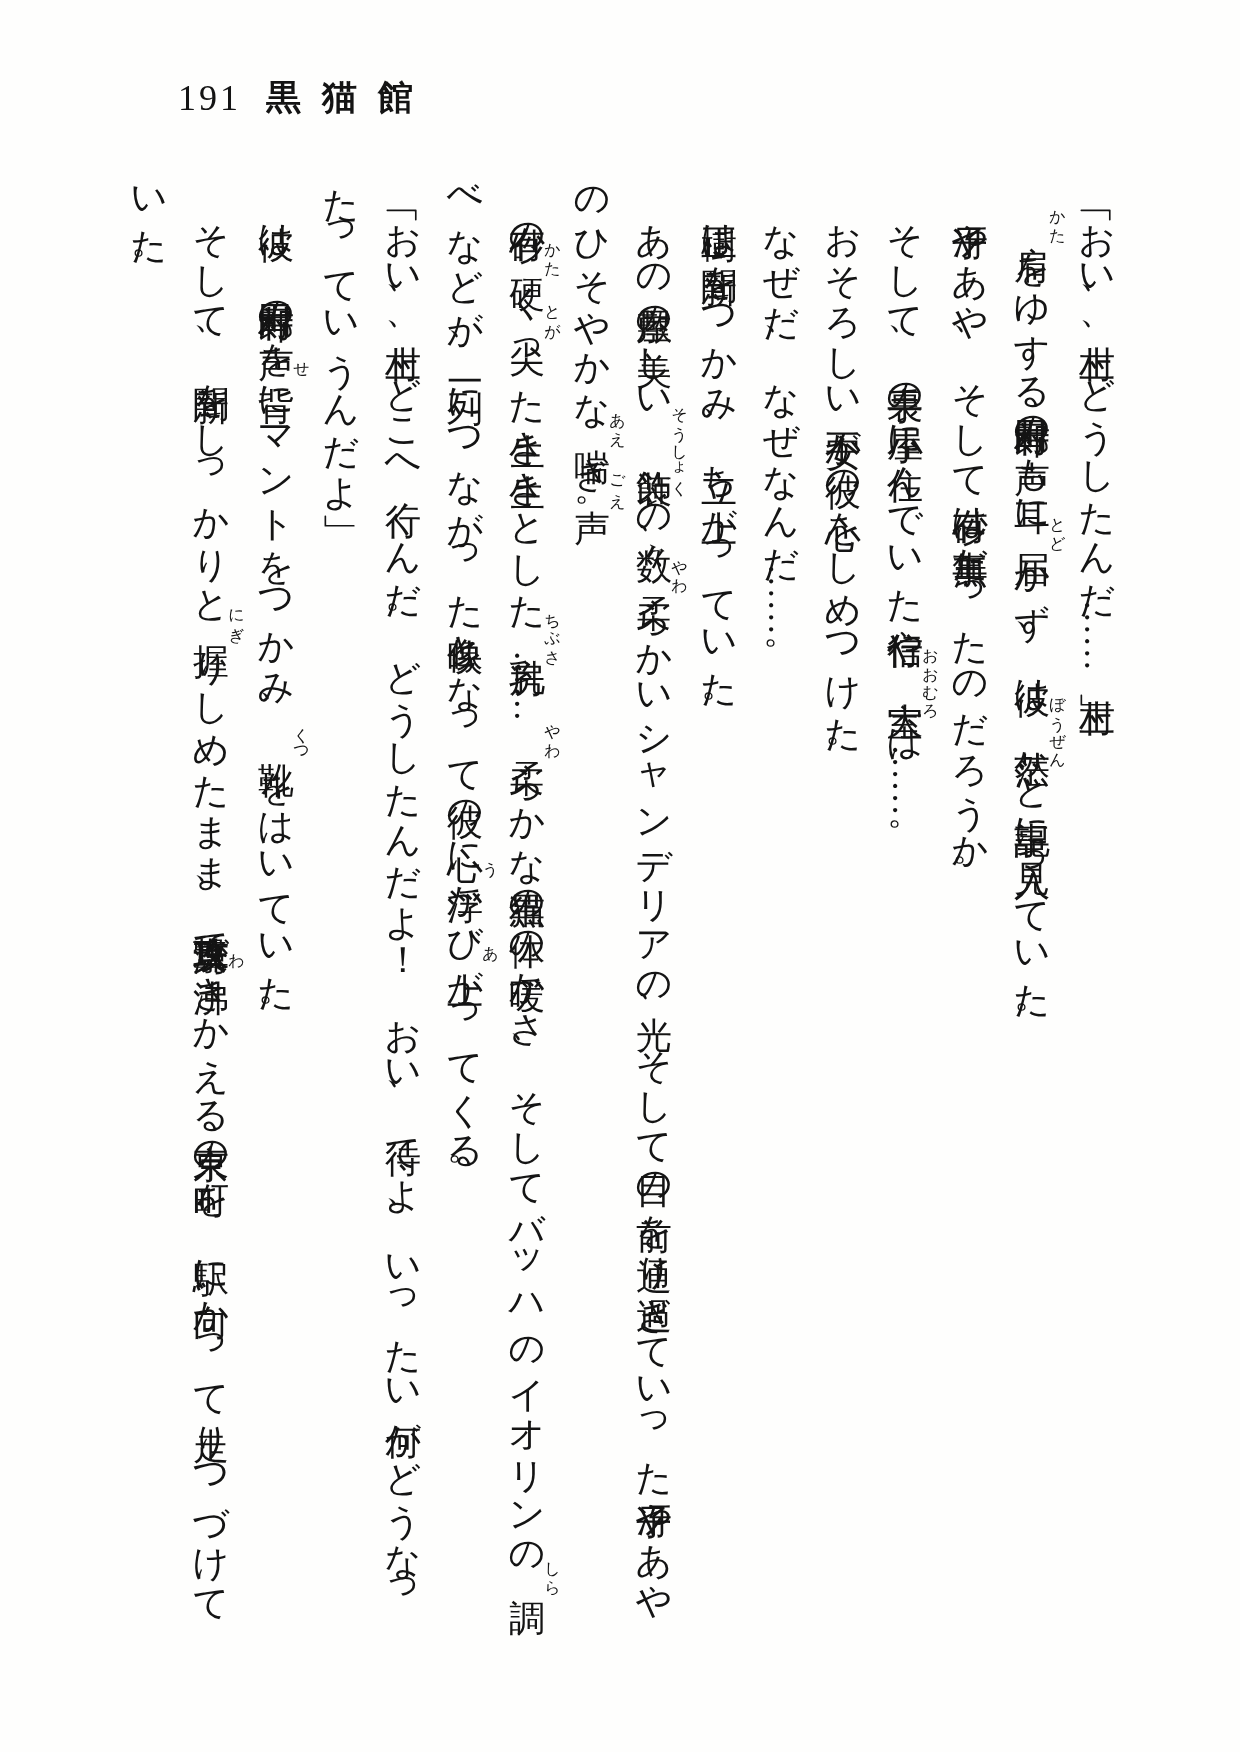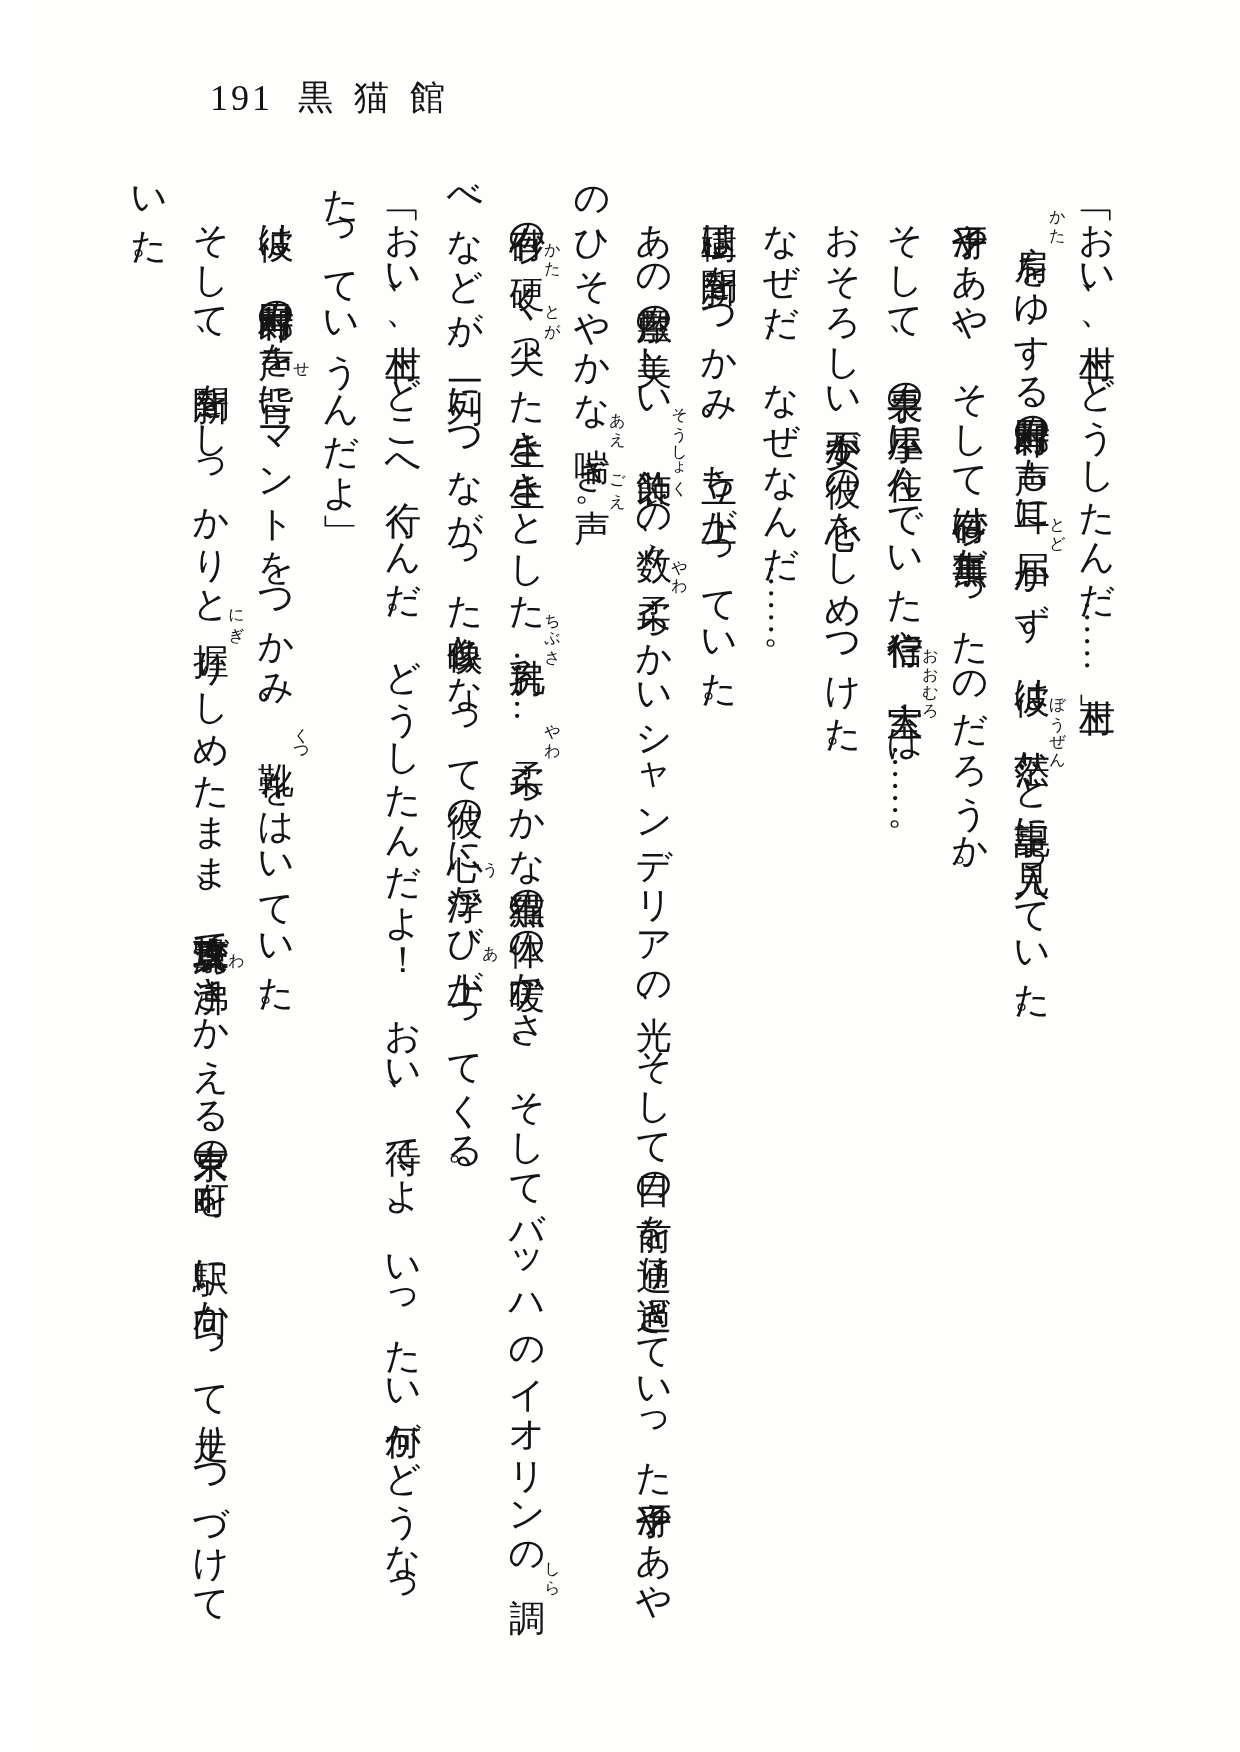--- a/index.html
+++ b/index.html
@@ -12,21 +12,20 @@
     background: #ffffff;
     position: relative;
     overflow: hidden;
     font-family: "Liberation Serif", "DejaVu Serif", serif;
     color: #141414;
   }
   .page {
     position: absolute;
     inset: 0;
     background: #fefefdff;
-    margin-left: 32px;
   }
   
   .running-head {
     position: absolute;
     top: 78px;
     left: 0;
     width: 100%;
     height: 44px;
   }
   .page-number {
@@ -38,20 +37,21 @@
     line-height: 40px;
   }
   .book-title {
     position: absolute;
     left: 266px;
     top: 0;
     font-size: 35px;
     letter-spacing: 21px;
     line-height: 40px;
     white-space: nowrap;
+    font-weight: bold;
   }
   
   .text-block {
     position: absolute;
     top: 163px;
     right: 112px;
     height: 1446px;
     writing-mode: vertical-rl;
     text-orientation: mixed;
     font-size: 36px;

